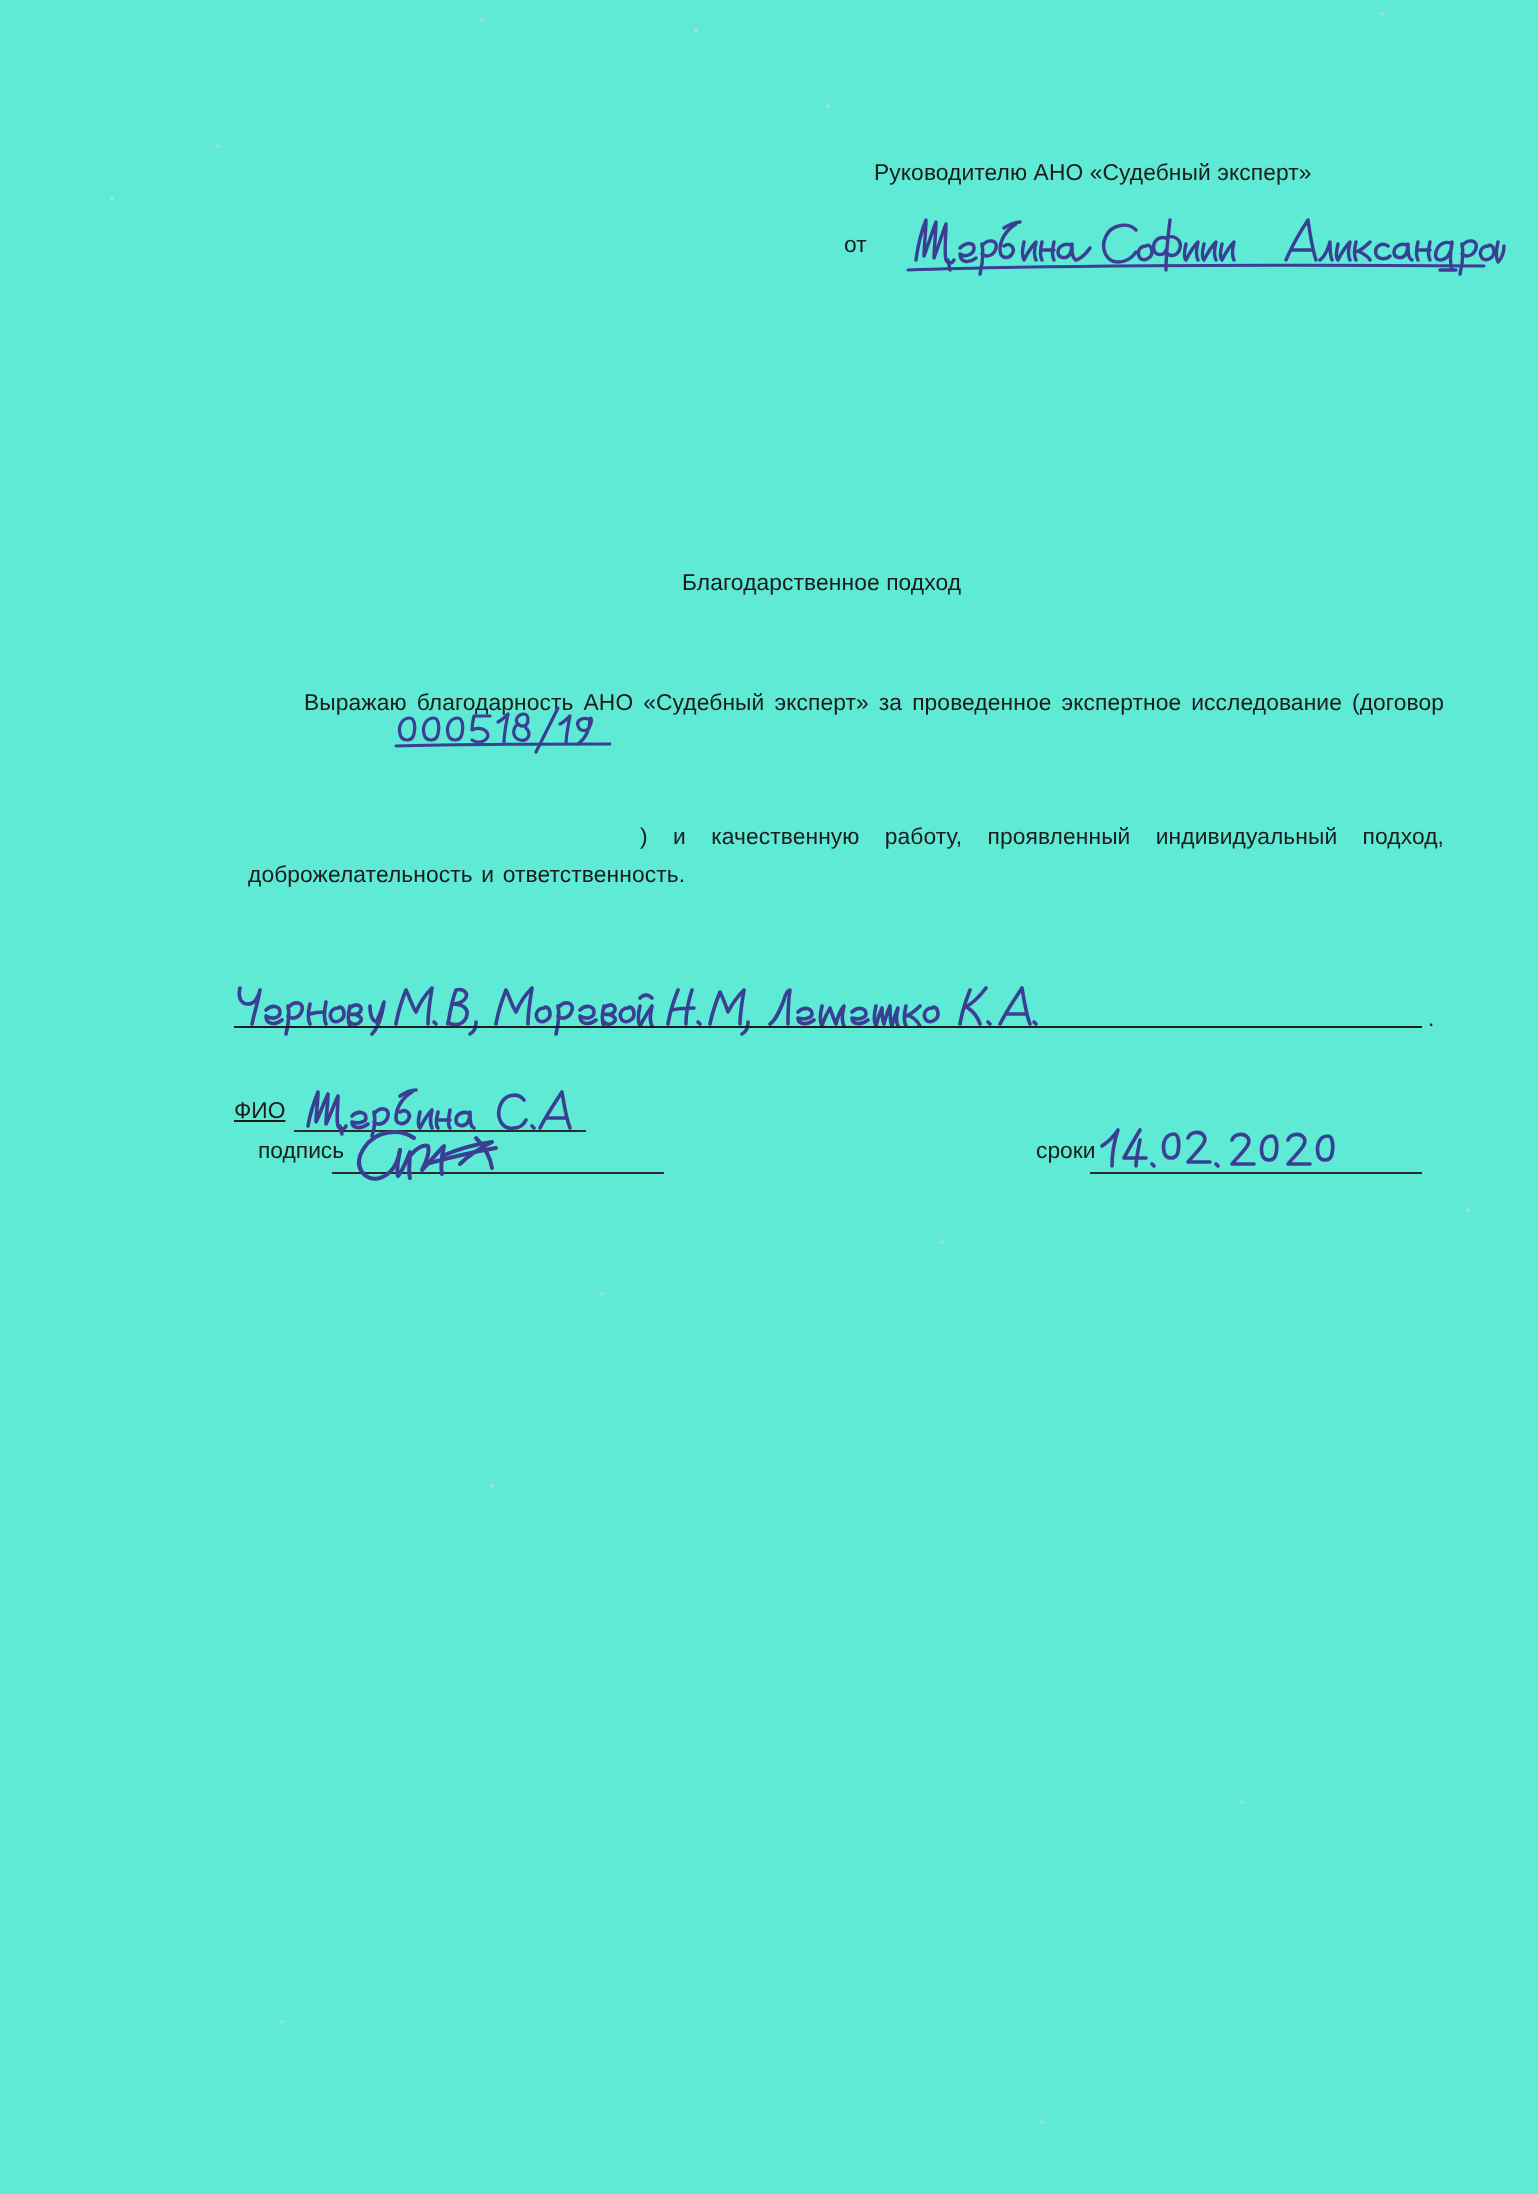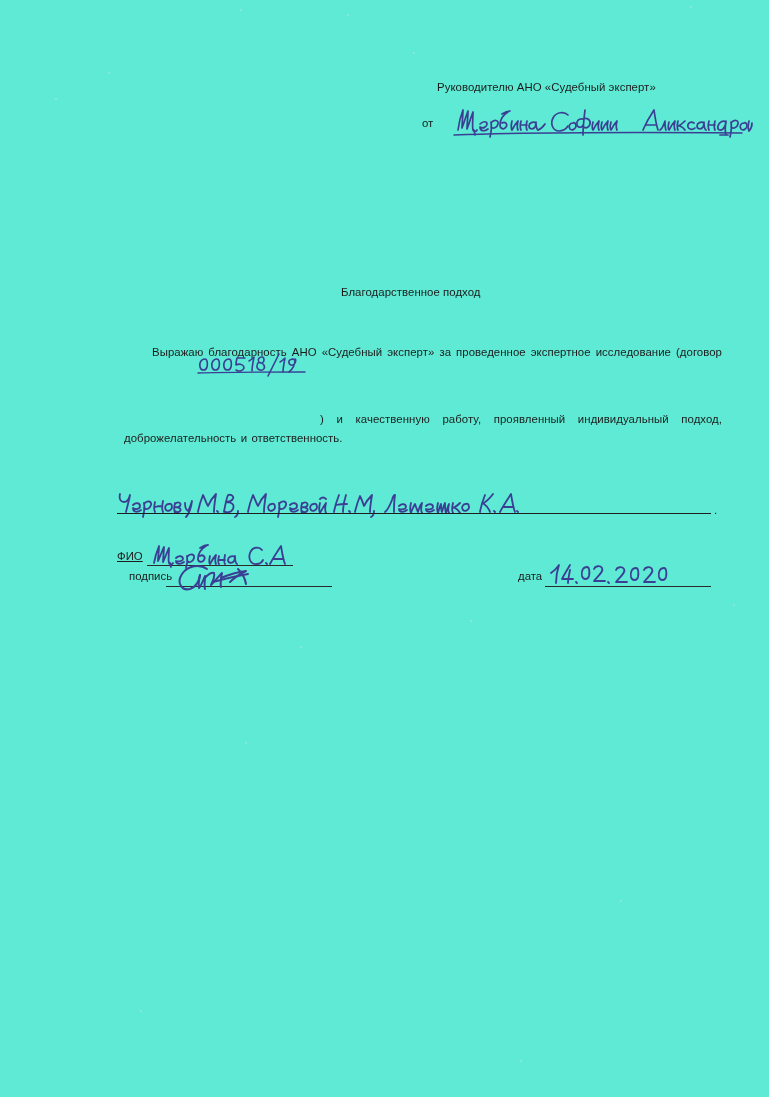--- a/index.html
+++ b/index.html
@@ -316,21 +316,21 @@
         <path d="M34,15 C33,20 32,25 33,28 C35,26 37,21 39,16 C39,21 38,26 39,29"></path>
         <path d="M39,18 C42,14 46,12 48,13 C49,16 47,21 45,25 C48,22 52,17 56,13 C55,18 54,23 55,27"></path>
         <path d="M55,18 C62,15 72,12 80,11 C74,14 68,18 64,22"></path>
         <path d="M47,22 C58,19 70,16 82,14"></path>
         <path d="M72,9 C76,13 79,18 80,24"></path>
       </g>
     </svg>
   </div>
   <span class="sr">подпись-росчерк</span>
 
-  <div class="lbl" style="left:518px; top:570px;">дата</div>
+  <div class="lbl" style="left:518px; top:570px;">сроки</div>
   <div class="rule thin" style="left:545px; top:586px; width:166px;"></div>
 
   <div class="hand" style="left:548px; top:562px; width:150px; height:26px;">
     <svg width="150" height="26" viewBox="0 0 150 26">
       <g class="ink" stroke-width="1.8">
 
         <path d="M3,11 C6,9 9,6 11,3 C9,9 8,15 8,21"></path>
 
         <path d="M22,3 C19,8 16,13 14,17 C18,17 22,17 25,17 M22,8 C21,13 20,18 20,21"></path>
 

